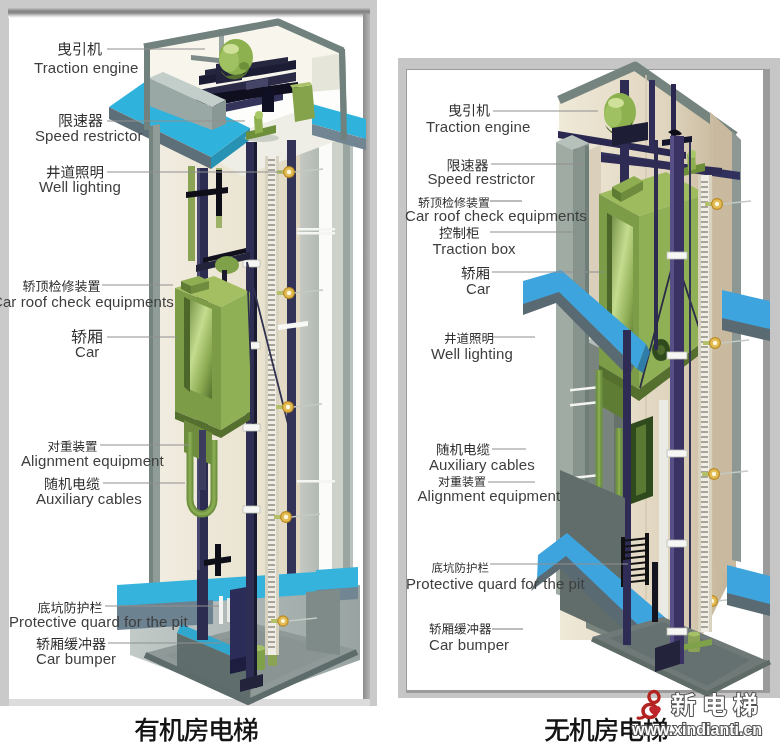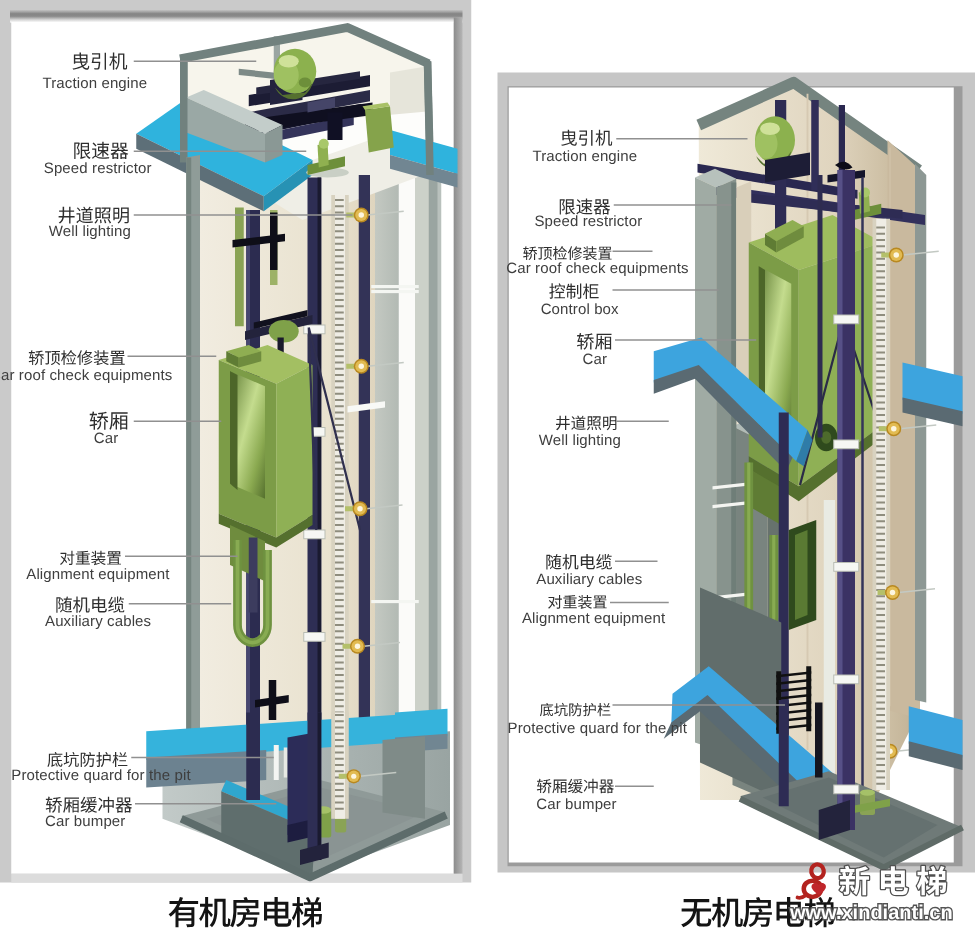--- a/index.html
+++ b/index.html
@@ -1,18 +1,18 @@
 <!DOCTYPE html>
 <html><head><meta charset="utf-8">
 <style>
 html,body{margin:0;padding:0}
 .page{position:relative;width:780px;height:749px;background:#fff;overflow:hidden;
   font-family:"Liberation Sans",sans-serif}
 .abs{position:absolute}
-.en{position:absolute;font-size:12px;color:#3e3e3e;white-space:nowrap;letter-spacing:0.1px}
+.en{position:absolute;font-size:15px;color:#3e3e3e;white-space:nowrap;letter-spacing:0.1px}
 </style></head>
 <body>
 <div class="page">
   <div class="abs" style="left:0;top:0;width:377px;height:706px;background:#cacaca"></div>
   <div class="abs" style="left:9px;top:14px;width:354px;height:685px;background:#fff"></div>
   <div class="abs" style="left:8px;top:8px;width:362px;height:10px;background:linear-gradient(#c2c2c2,#858585 30%,#8a8a8a 50%,#d5d5d5 78%,#ffffff)"></div>
   <div class="abs" style="left:363px;top:14px;width:7px;height:685px;background:linear-gradient(90deg,#8c8c8c,#b5b5b5)"></div>
   <div class="abs" style="left:9px;top:699px;width:361px;height:7px;background:#dcdcdc"></div>
   <div class="abs" style="left:398px;top:58px;width:382px;height:640px;background:#c6c6c6"></div>
   <div class="abs" style="left:406px;top:68.5px;width:364px;height:624px;background:#9b9b9b"></div>
@@ -365,19 +365,19 @@
 <div class="en" style="left:39px;top:178px">Well lighting</div>
 <div class="en" style="left:-8px;top:292.5px">Car roof check equipments</div>
 <div class="en" style="left:75px;top:343px">Car</div>
 <div class="en" style="left:21px;top:451.5px">Alignment equipment</div>
 <div class="en" style="left:36px;top:489.5px">Auxiliary cables</div>
 <div class="en" style="left:9px;top:613px">Protective quard for the pit</div>
 <div class="en" style="left:36px;top:649.5px">Car bumper</div>
 <div class="en" style="left:426px;top:118px">Traction engine</div>
 <div class="en" style="left:427.5px;top:169.5px">Speed restrictor</div>
 <div class="en" style="left:405px;top:206.5px">Car roof check equipments</div>
-<div class="en" style="left:432.5px;top:239.5px">Control box</div>
+<div class="en" style="left:432.5px;top:239.5px">Traction box</div>
 <div class="en" style="left:466px;top:279.5px">Car</div>
 <div class="en" style="left:431px;top:344.5px">Well lighting</div>
 <div class="en" style="left:429px;top:455.5px">Auxiliary cables</div>
 <div class="en" style="left:417.5px;top:486.5px">Alignment equipment</div>
 <div class="en" style="left:406px;top:574.5px">Protective quard for the pit</div>
 <div class="en" style="left:429px;top:635.5px">Car bumper</div>
 </div>
 </body></html>

